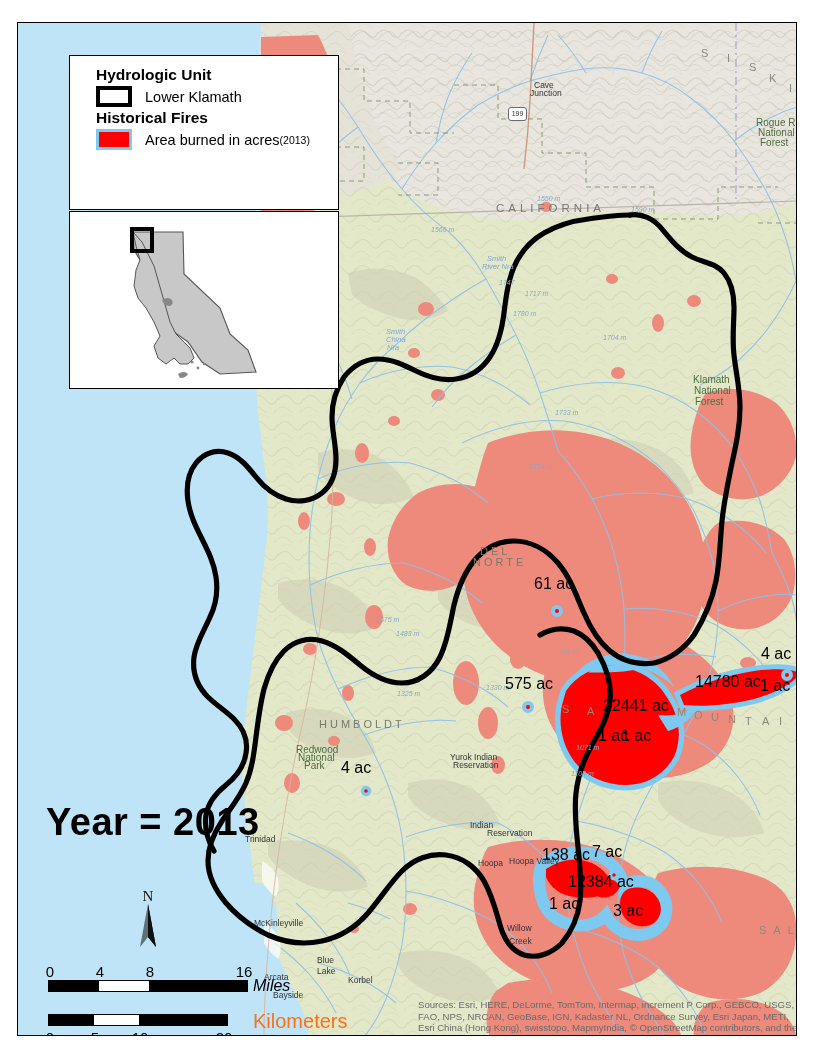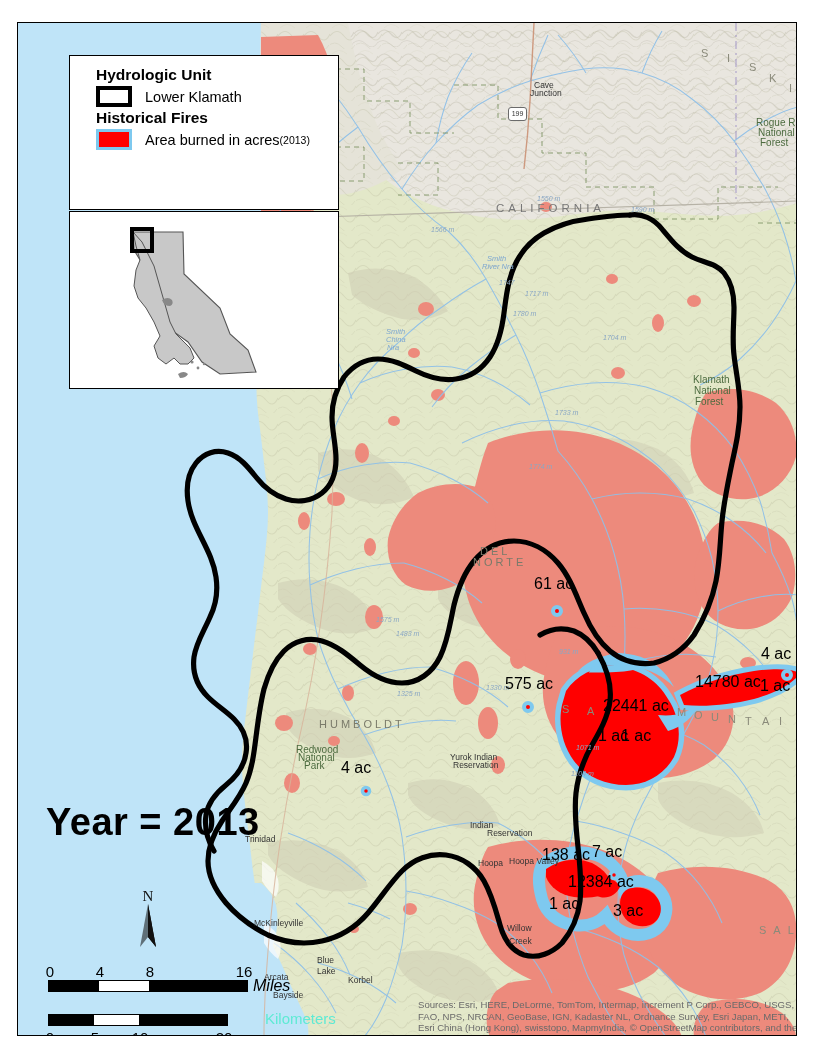--- a/index.html
+++ b/index.html
@@ -54,21 +54,21 @@
                          line-height:14px;}
 
   
   #scalebars{position:absolute;left:30px;top:940px;z-index:35;width:230px;}
   .sb-nums{position:relative;height:17px;font-size:15px;color:#000;}
   .sb-nums span{position:absolute;top:0;transform:translateX(-50%);}
   .sb-bar{position:relative;height:12px;width:200px;border:1px solid #000;box-sizing:border-box;
           background:#000;}
   .sb-bar i{position:absolute;top:0;height:100%;background:#fff;display:block;}
   .sb-unit{position:absolute;left:204px;top:-4px;font-size:16px;color:#000;white-space:nowrap;font-style:italic;}
-  .sb-unit-km{position:absolute;left:216px;top:-5px;font-size:15px;color:#5eead4;white-space:nowrap;}
+  .sb-unit-km{position:absolute;left:204px;top:-5px;font-size:20px;color:#f97316;white-space:nowrap;}
 
   
   .fire-label{position:absolute;z-index:33;font-size:16px;color:#000;white-space:nowrap;}
 
   
   .place{position:absolute;z-index:20;color:#4a4a4a;font-size:8px;white-space:nowrap;
          line-height:8.5px;}
   .place.town{color:#333;font-size:8.5px;}
   .place.forest{color:#4c6b3f;font-size:10px;}
   .place.county{color:#7a7a6a;font-size:11px;letter-spacing:3px;font-weight:normal;}

